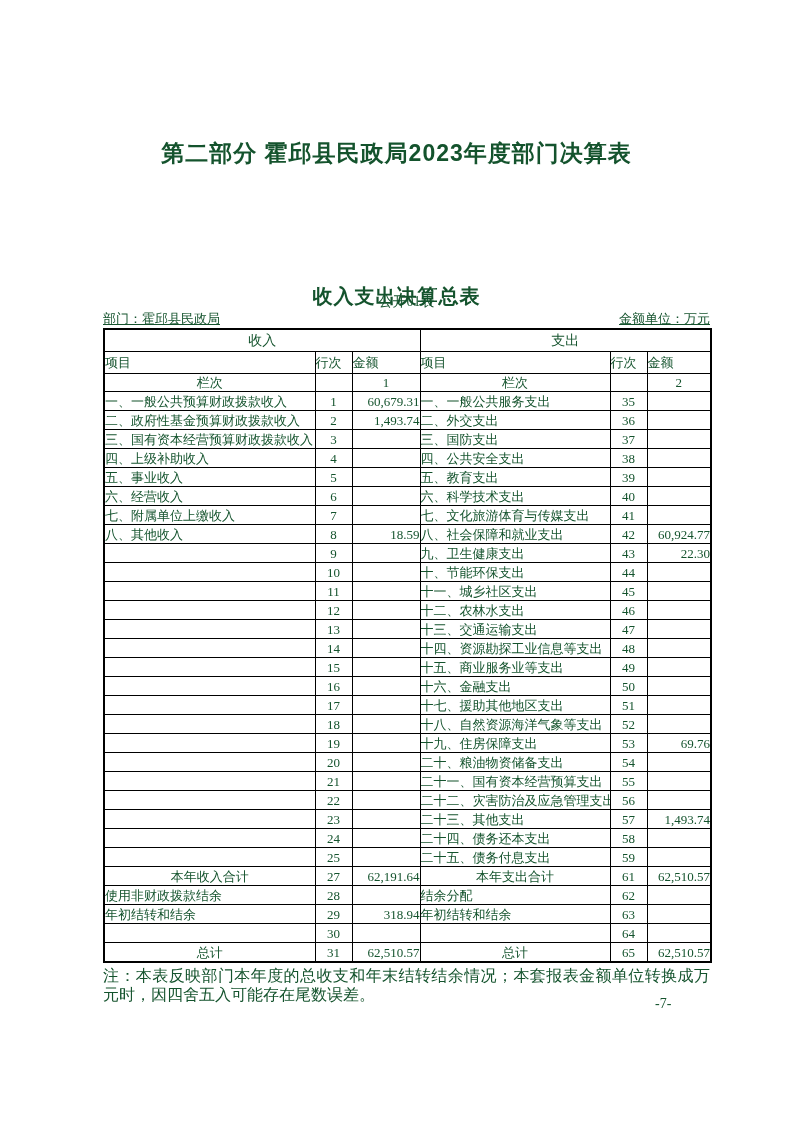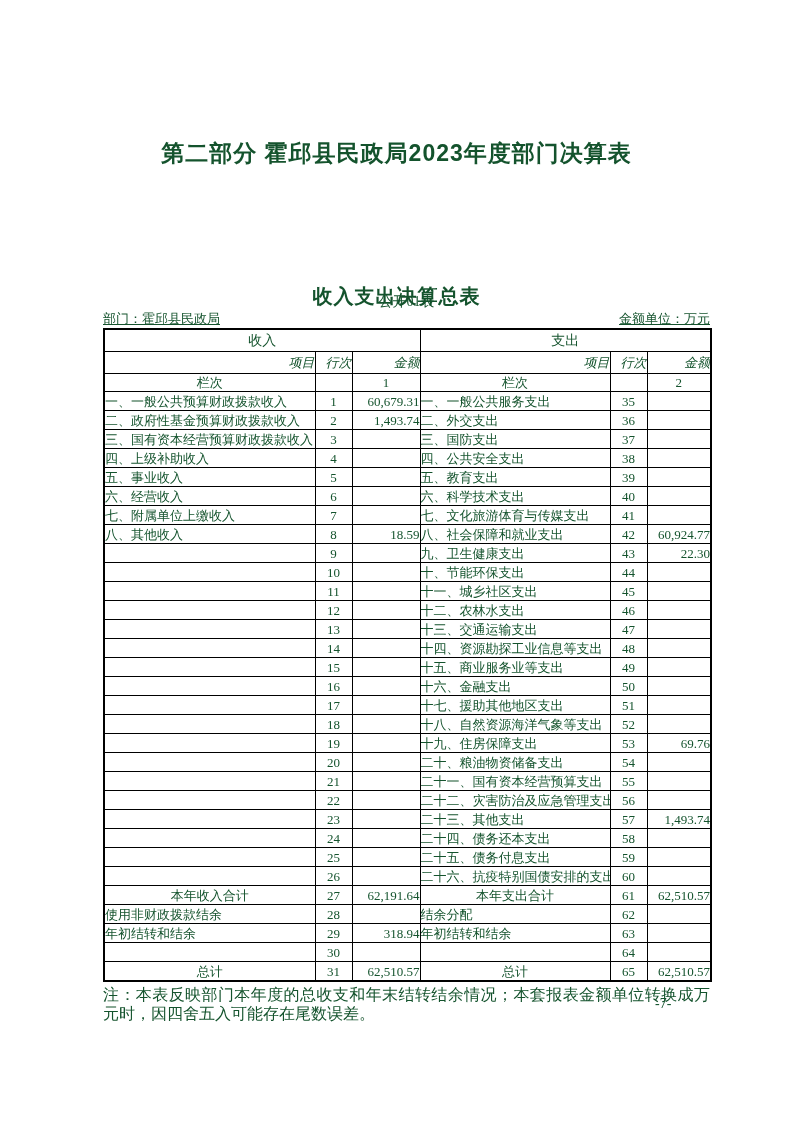--- a/index.html
+++ b/index.html
@@ -67,21 +67,21 @@
   }
   table.fin th, table.fin td {
     border: 1px solid #000;
     padding: 0;
     overflow: hidden;
     white-space: nowrap;
     font-weight: normal;
     line-height: 17px;
   }
   tr.sec-header th { height: 21px; text-align: center; font-size: 14px; margin-left: 36px; }
-  tr.col-header th { height: 21px; text-align: right; font-style: italic; }
+  tr.col-header th { height: 21px; text-align: left; }
   tr.lanci td { height: 16px; text-align: center; margin-top: 27px; }
   tbody tr td { height: 18px; }
   td.item { text-align: left; padding-left: 2px; }
   td.rowno { text-align: center; }
   td.amount { text-align: right; padding-right: 2px; }
   td.total { text-align: center; font-weight: bold; padding-left: 0; }
   .note {
     margin-top: 3px;
     font-size: 16px;
     line-height: 19px;
@@ -338,28 +338,20 @@
           </tr>
           <tr>
             <td class="item"></td>
             <td class="rowno">25</td>
             <td class="amount"></td>
             <td class="item">二十五、债务付息支出</td>
             <td class="rowno">59</td>
             <td class="amount"></td>
           </tr>
           <tr>
-            <td class="item"></td>
-            <td class="rowno">26</td>
-            <td class="amount"></td>
-            <td class="item">二十六、抗疫特别国债安排的支出</td>
-            <td class="rowno">60</td>
-            <td class="amount"></td>
-          </tr>
-          <tr>
             <td class="item total">本年收入合计</td>
             <td class="rowno">27</td>
             <td class="amount">62,191.64</td>
             <td class="item total">本年支出合计</td>
             <td class="rowno">61</td>
             <td class="amount">62,510.57</td>
           </tr>
           <tr>
             <td class="item">使用非财政拨款结余</td>
             <td class="rowno">28</td>

